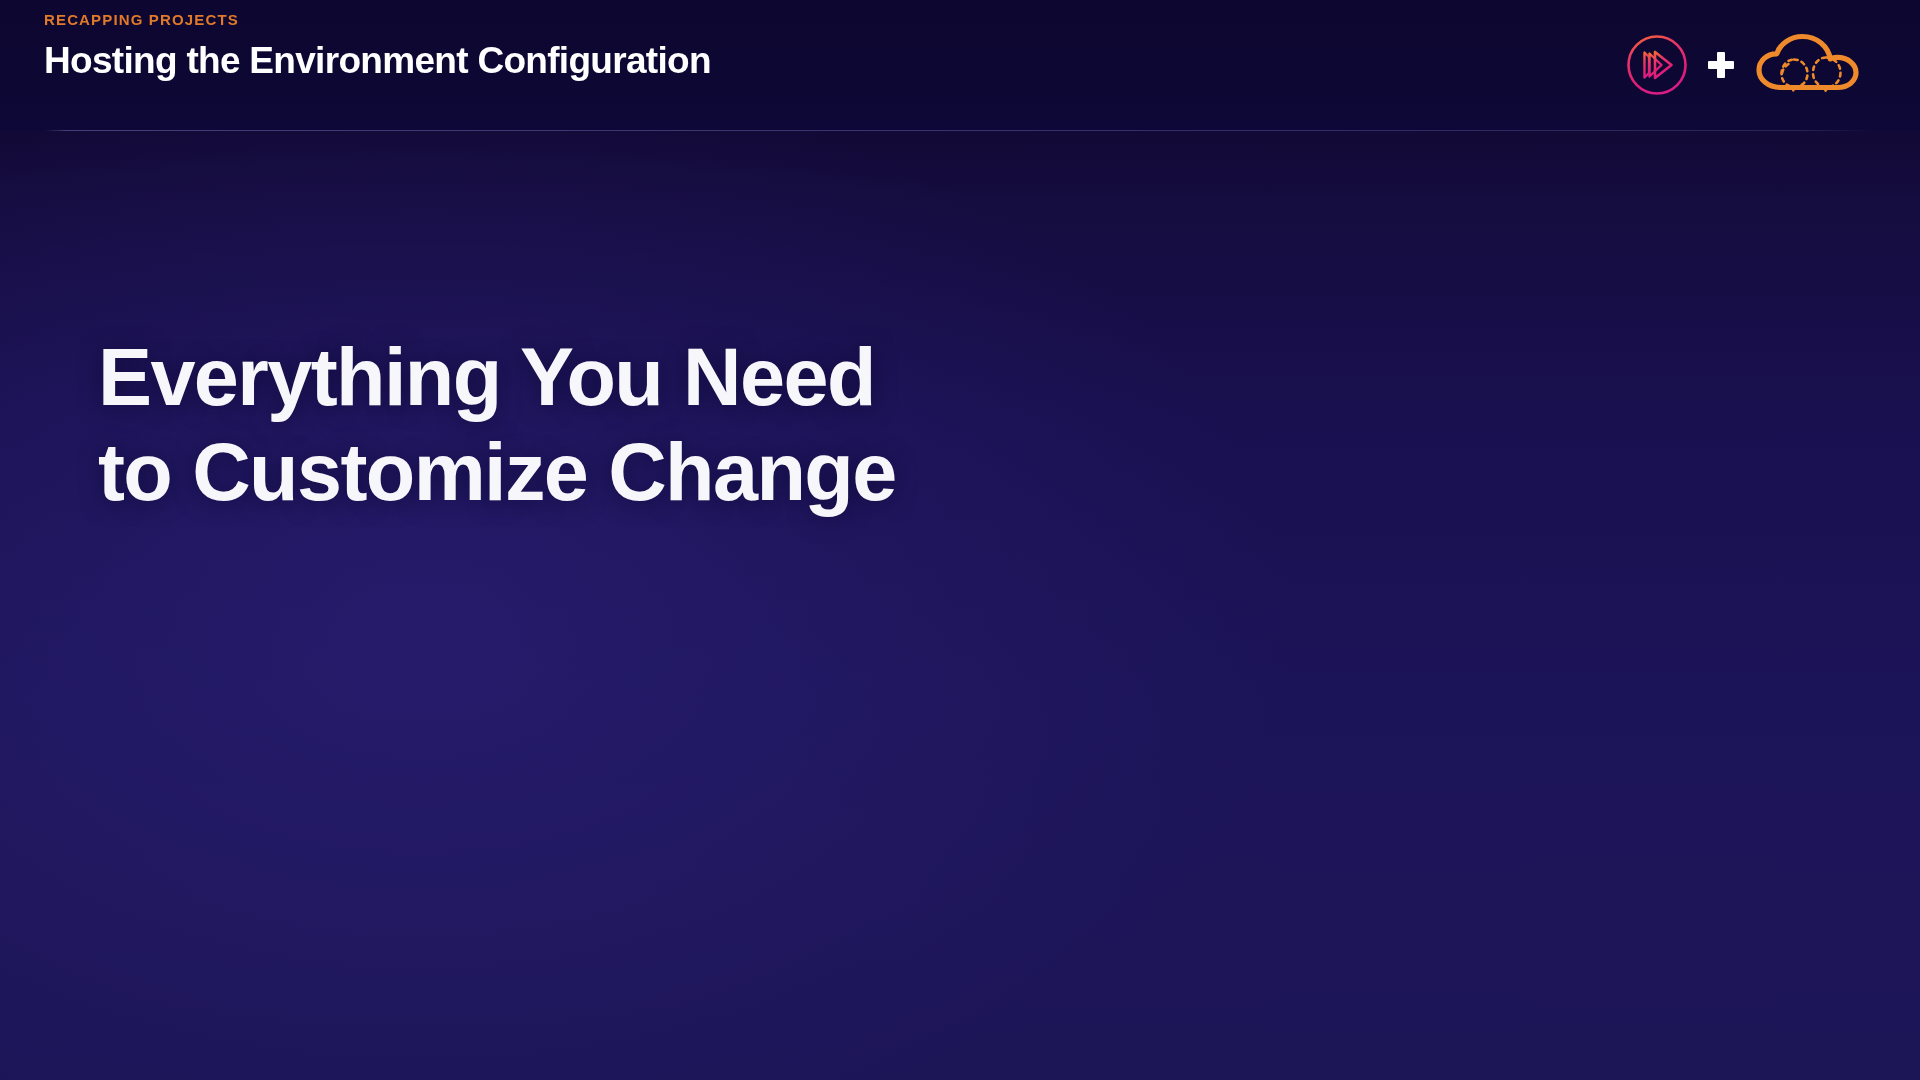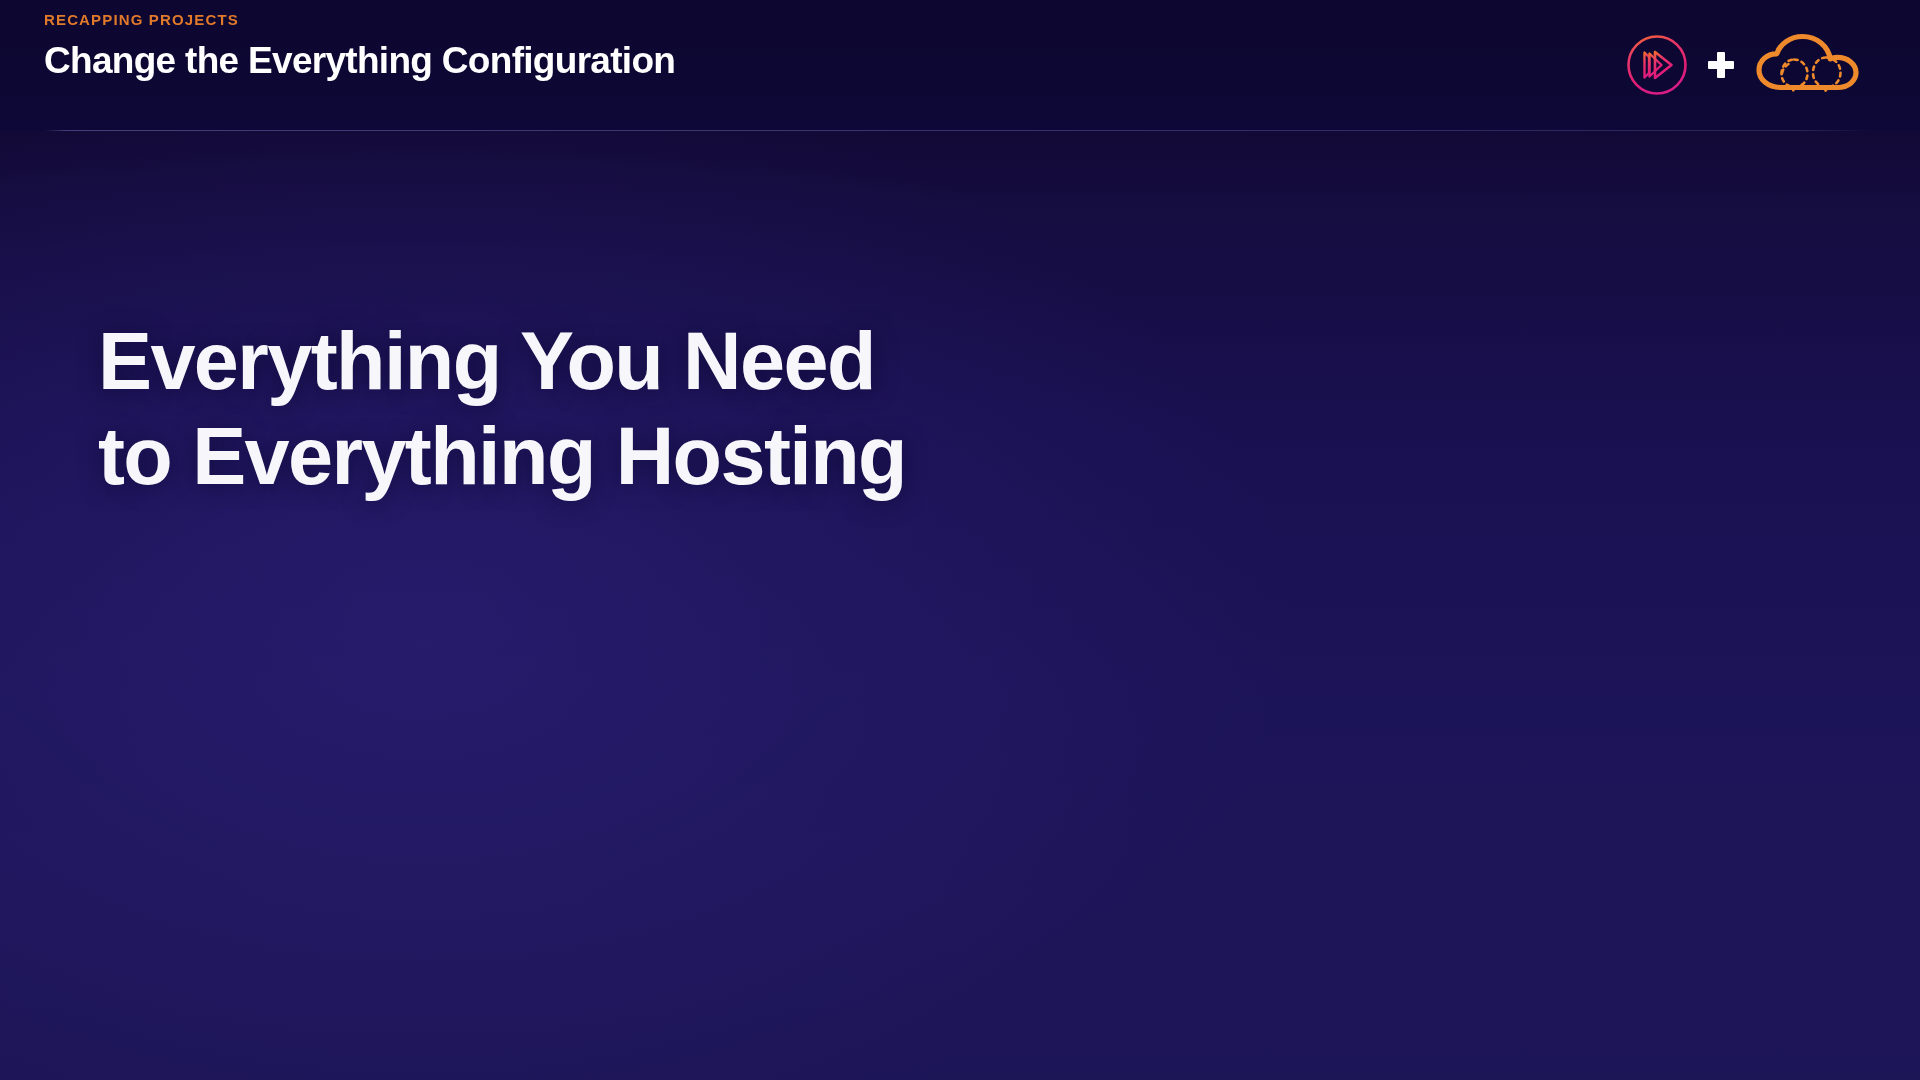--- a/index.html
+++ b/index.html
@@ -89,21 +89,21 @@
     border-radius:1px;
   }
   .logo-plus::before { left:9px; top:0;   width:8px; height:26px; }
   .logo-plus::after  { left:0;   top:9px; width:26px; height:8px; }
 
   .logo-cloud { width:124px; height:70px; display:block; }
 
   
   .headline-wrap {
     position:absolute;
-    left:98px; top:314px;
+    left:98px; top:330px;
     width:1000px;
   }
 
   .headline {
     font-size:81px;
     font-weight:bold;
     color:#f7f7fb;
     line-height:1.17;
     letter-spacing:-1.6px;
     text-shadow:0 2px 22px rgba(10,5,40,0.55);
@@ -114,21 +114,21 @@
 </style>
 </head>
 <body>
 
 <div class="slide">
 
   <div class="header">
 
     <div class="header-left">
       <div class="eyebrow">RECAPPING PROJECTS</div>
-      <div class="header-title">Change the Everything Configuration</div>
+      <div class="header-title">Hosting the Environment Configuration</div>
     </div>
 
     <div class="header-logos">
 
       <svg class="logo-play" viewBox="0 0 70 70">
         <defs>
           <linearGradient id="gradPlay" x1="0" y1="0" x2="0.35" y2="1">
             <stop offset="0%" stop-color="#f26a2e"></stop>
             <stop offset="35%" stop-color="#e8356a"></stop>
             <stop offset="75%" stop-color="#e21f74"></stop>
@@ -153,19 +153,19 @@
       </svg>
 
     </div>
 
     <div class="header-divider"></div>
   </div>
 
   <div class="headline-wrap">
     <h1 class="headline">
       <span class="line">Everything You Need</span>
-      <span class="line">to Everything Hosting</span>
+      <span class="line">to Customize Change</span>
     </h1>
   </div>
 
   <div class="body-area"></div>
 
 </div>
 
 </body></html>

